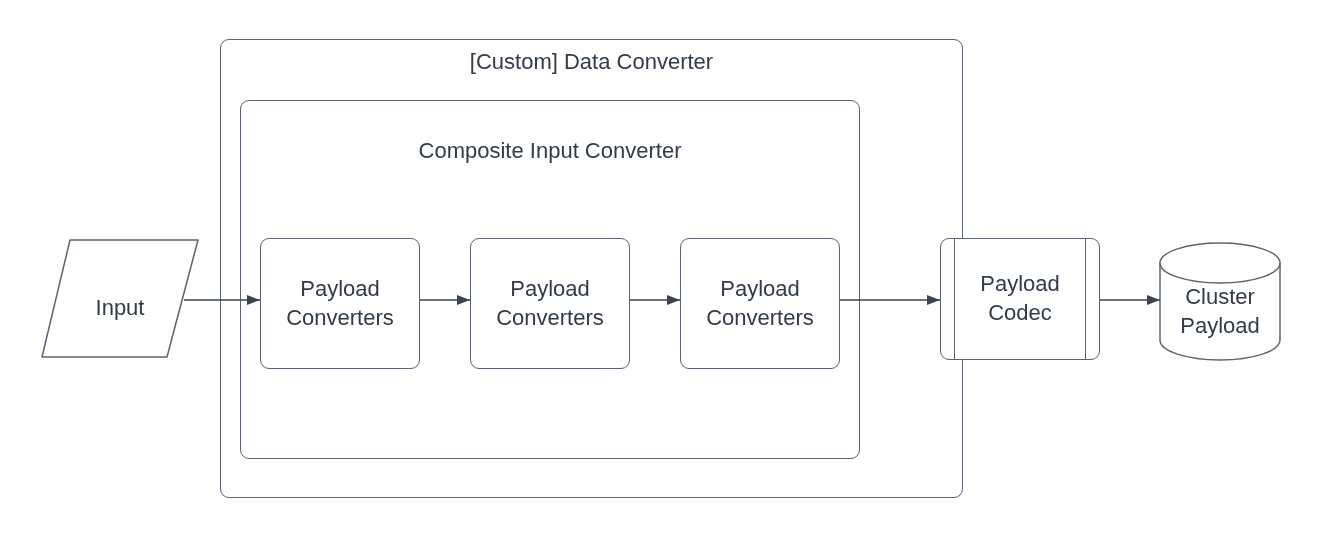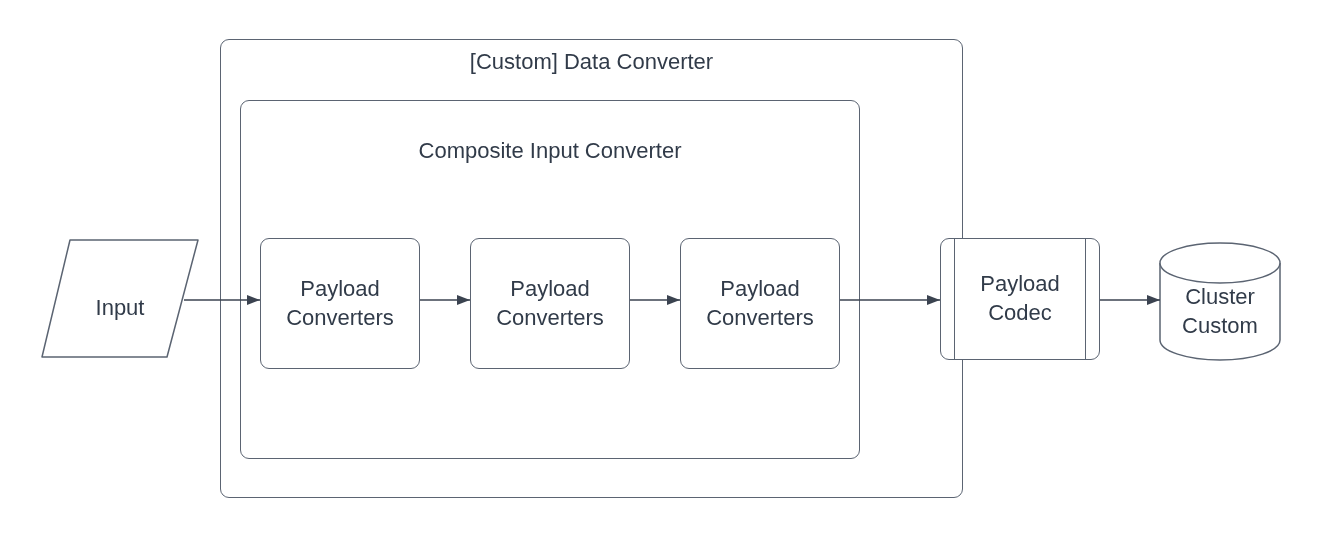--- a/index.html
+++ b/index.html
@@ -126,16 +126,16 @@
     <line x1="420" y1="300" x2="470" y2="300" stroke="#3b4350" stroke-width="1.5" marker-end="url(#arrowhead)"></line>
     <line x1="630" y1="300" x2="680" y2="300" stroke="#3b4350" stroke-width="1.5" marker-end="url(#arrowhead)"></line>
     <line x1="840" y1="300" x2="940" y2="300" stroke="#3b4350" stroke-width="1.5" marker-end="url(#arrowhead)"></line>
     <line x1="1100" y1="300" x2="1160" y2="300" stroke="#3b4350" stroke-width="1.5" marker-end="url(#arrowhead)"></line>
   </svg>
 
   <div class="overlay-label input-label">
     <span class="node-label">Input</span>
   </div>
   <div class="overlay-label storage-label">
-    <span class="node-label">Cluster Custom</span>
+    <span class="node-label">Cluster Payload</span>
   </div>
 
 </div>
 
 </body></html>

